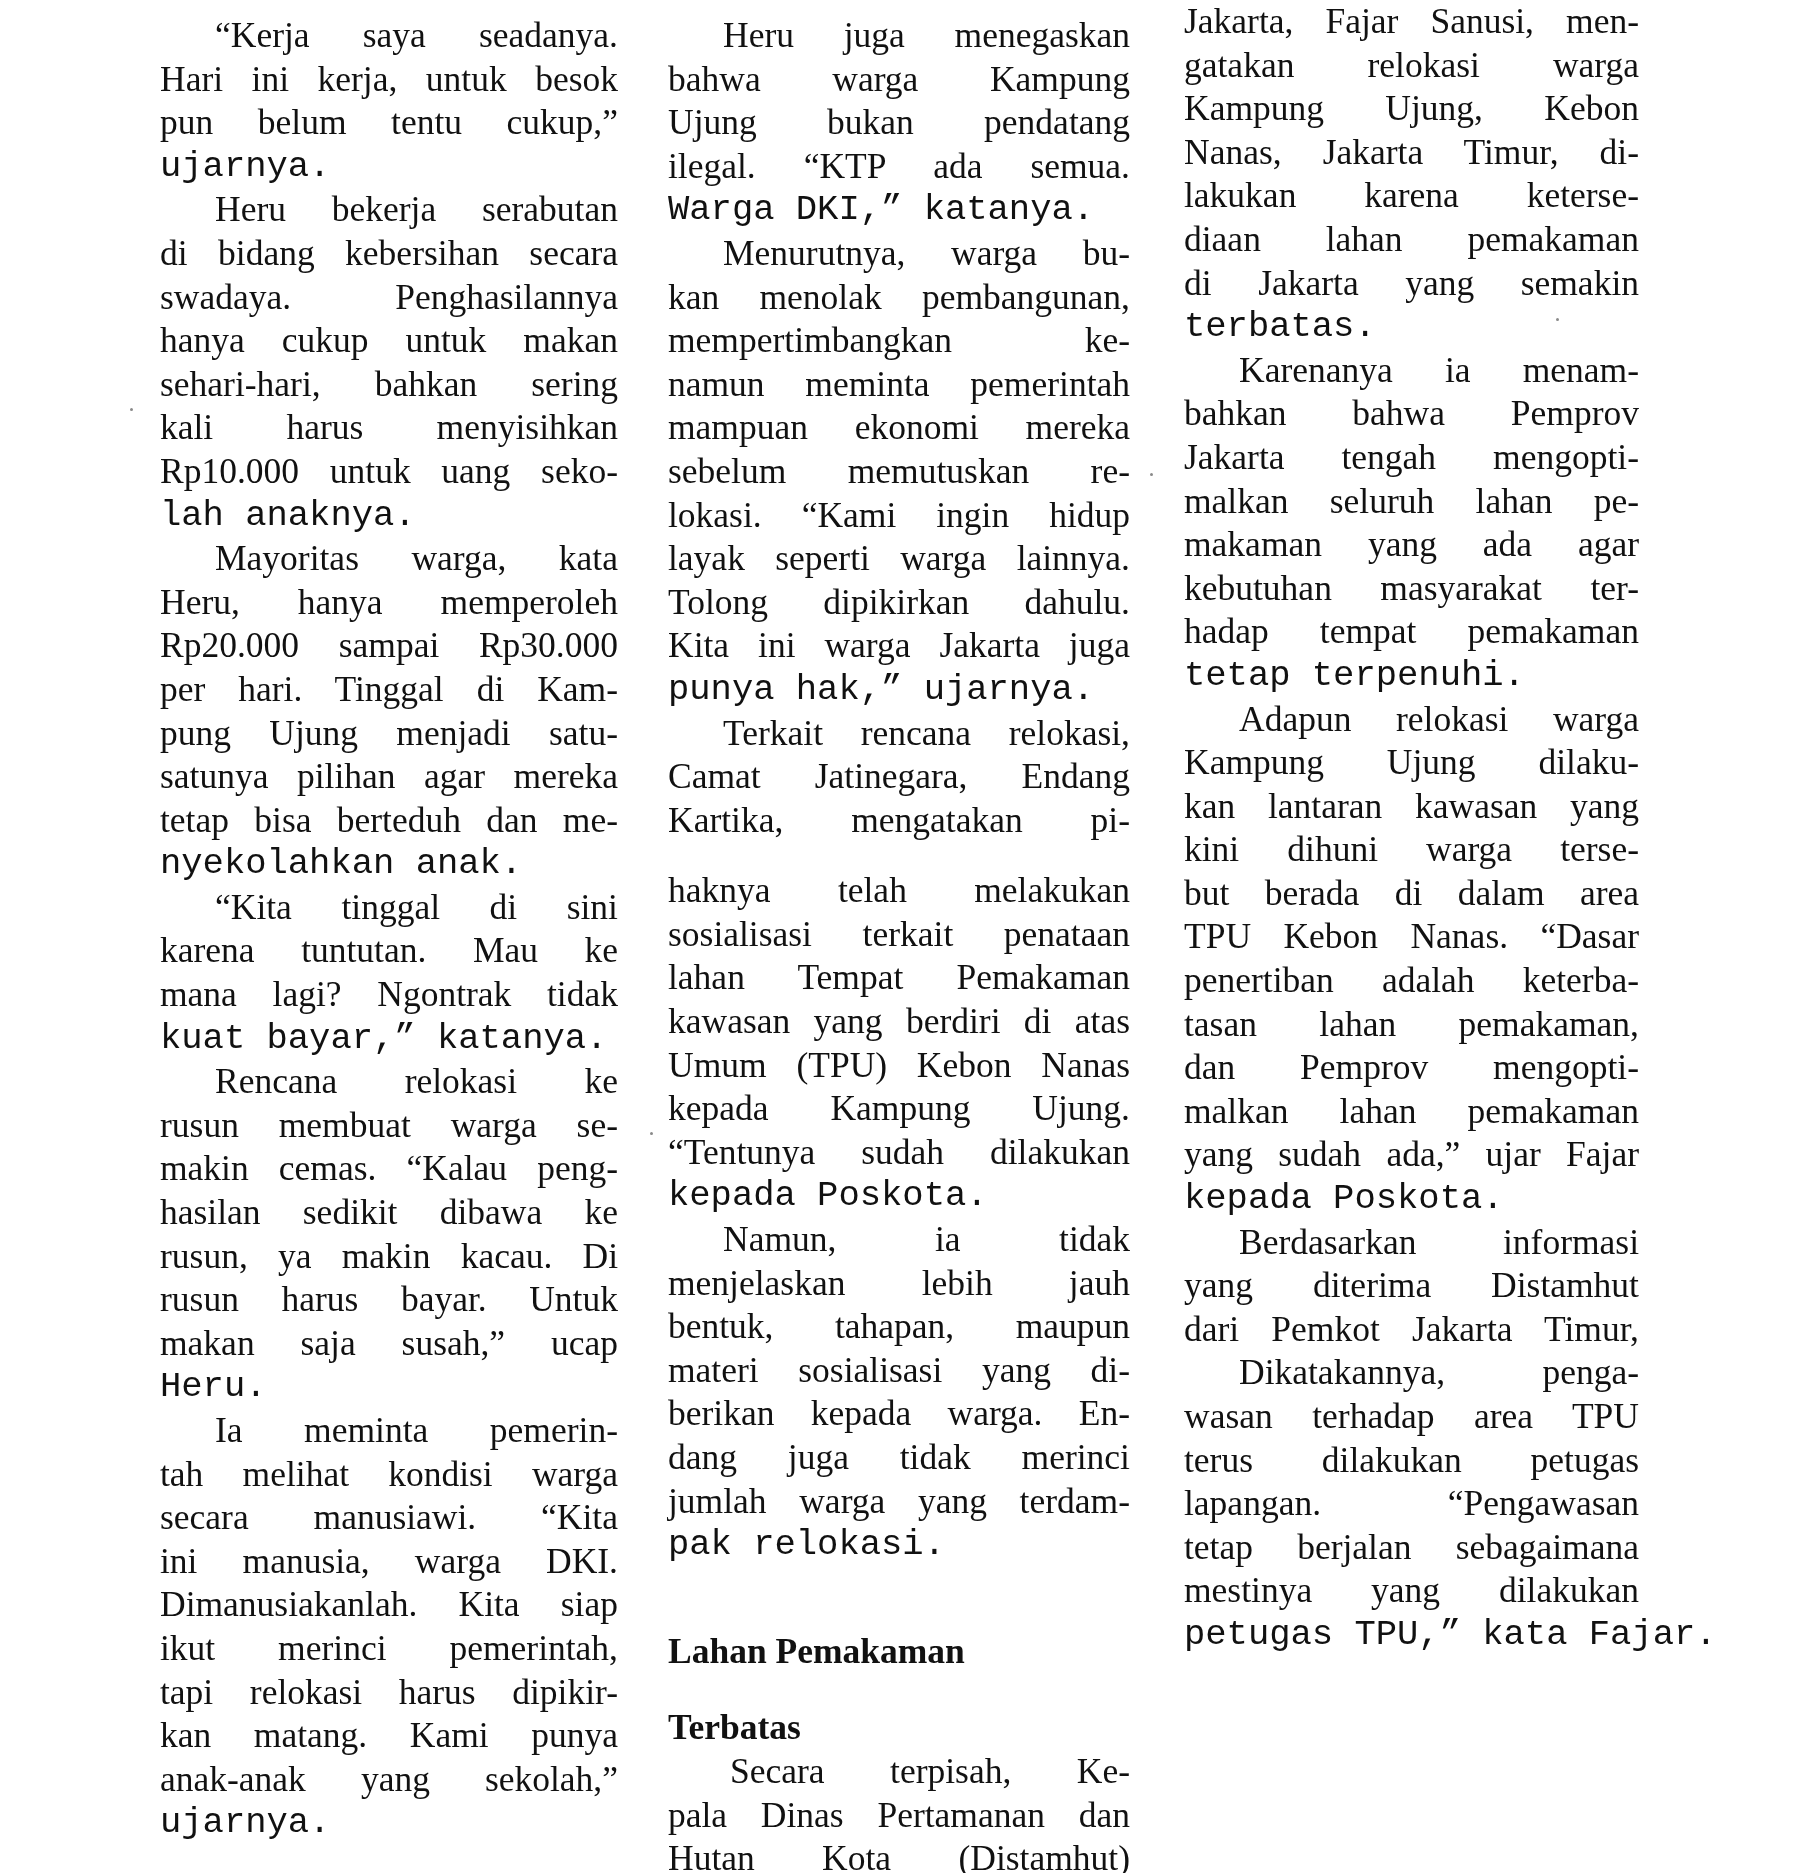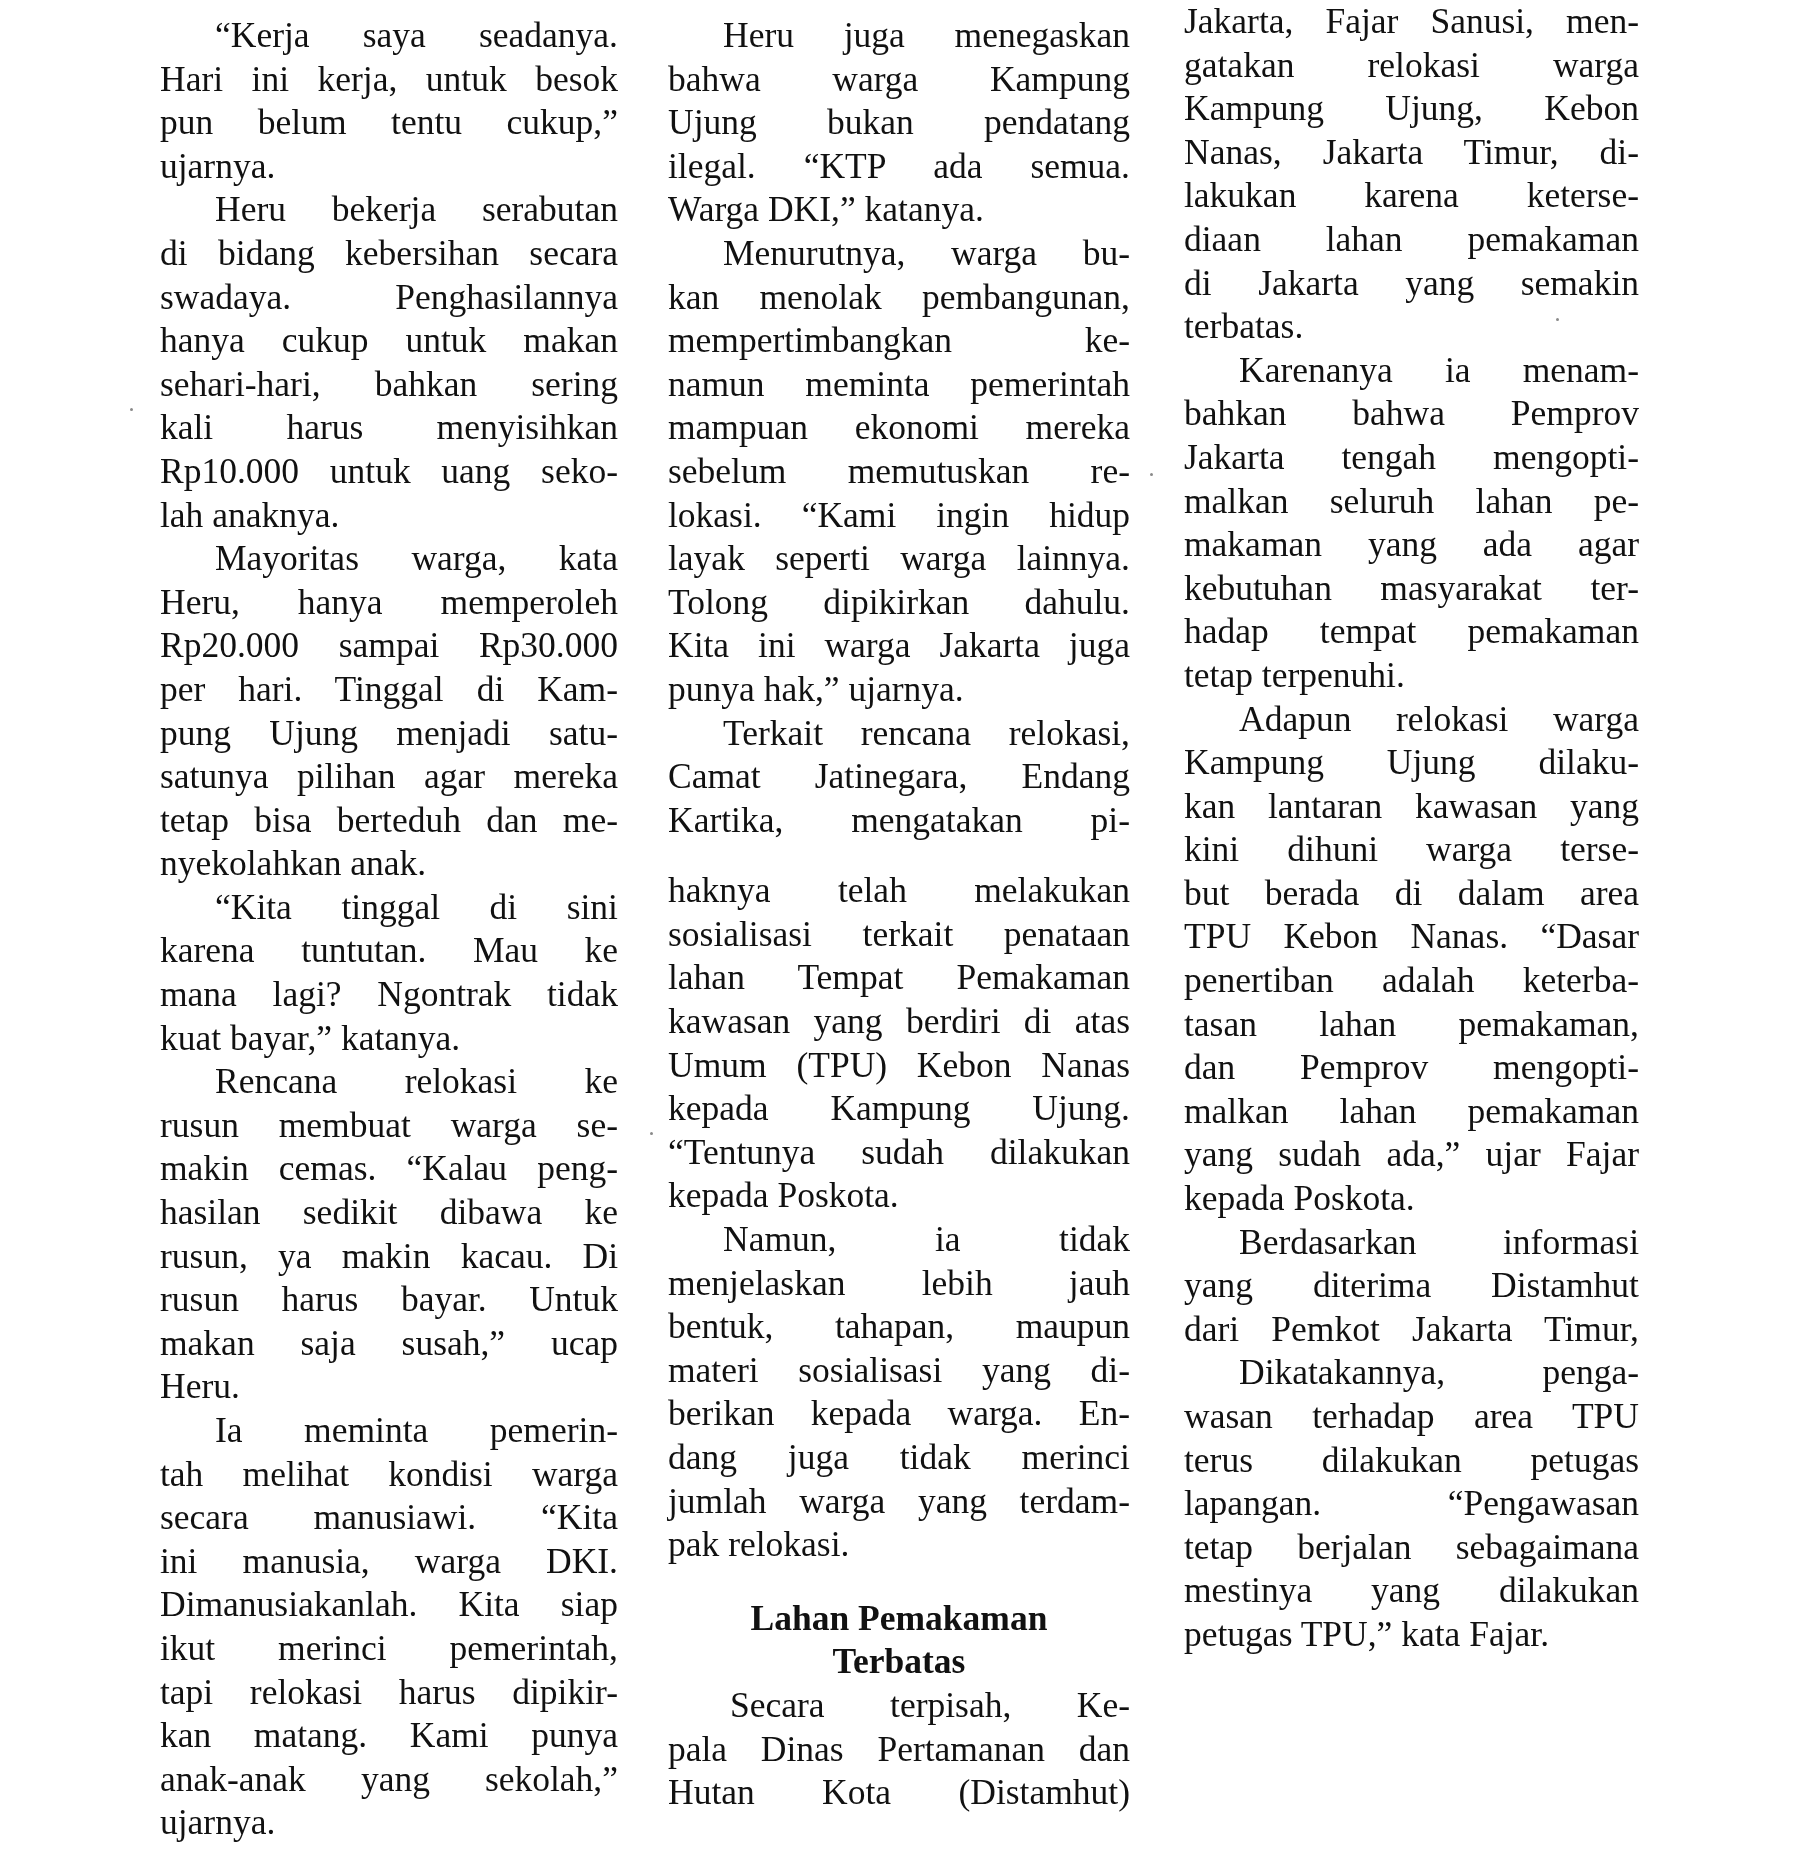--- a/index.html
+++ b/index.html
@@ -12,27 +12,27 @@
   .column { position: absolute; }
   #col1 { left: 160px; top: 14px; width: 458px; }
   #col2 { left: 668px; top: 14px; width: 462px; }
   #col3 { left: 1184px; top: 0px; width: 455px; }
   .line {
     display: block; height: 43.6px; line-height: 43.6px;
     font-size: 35.5px; white-space: nowrap;
     text-align: justify; text-align-last: justify;
     overflow: visible;
   }
-  .line.last { text-align-last: left; }
+  .line.last { text-align-last: left; font-family: Liberation Mono, monospace; }
   .line.indent { padding-left: 55px; }
   .gap-break { height: 27px; }
   .gap-head { height: 30px; }
   .heading {
     display: block; font-weight: bold; font-size: 35.5px;
-    height: 43.6px; line-height: 43.6px; text-align: center;
+    height: 43.6px; line-height: 43.6px; text-align: left; margin-top: 33px;
   }
   .subhead-lead { padding-left: 62px; }
   .speck { position: absolute; width: 3px; height: 3px; border-radius: 50%; background: #8a8a8a; }
 </style>
 </head>
 <body>
 
 <div class="page">
   <div class="column" id="col1">
       <div>

